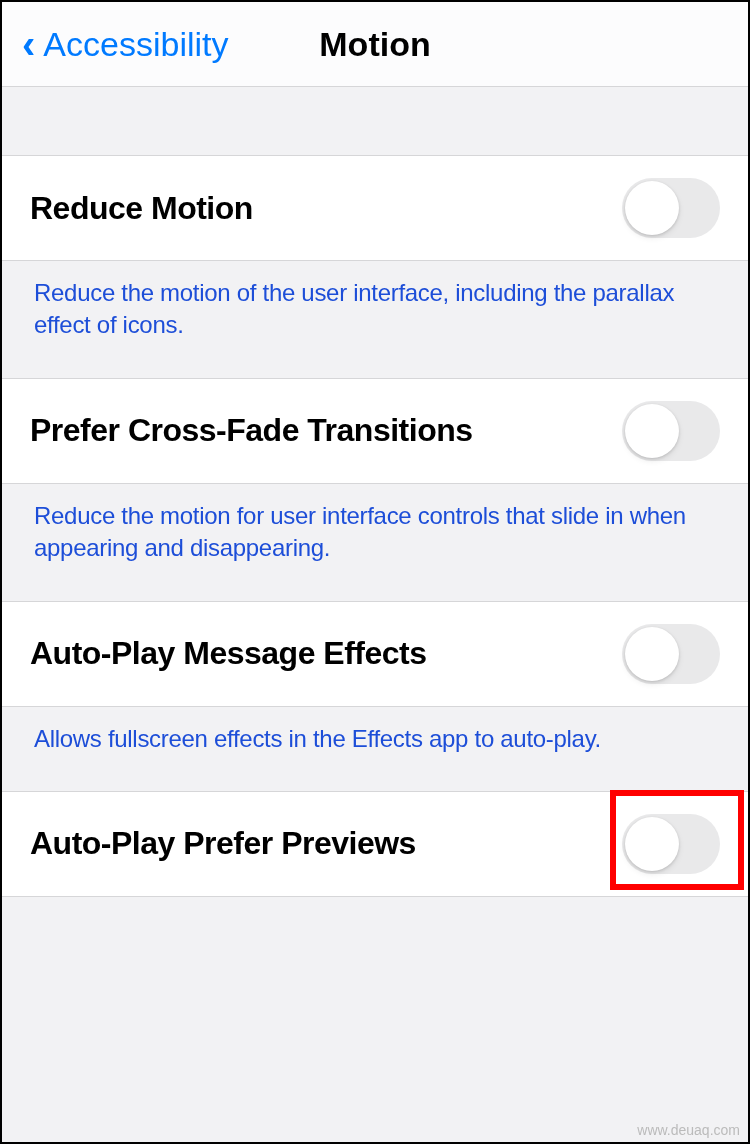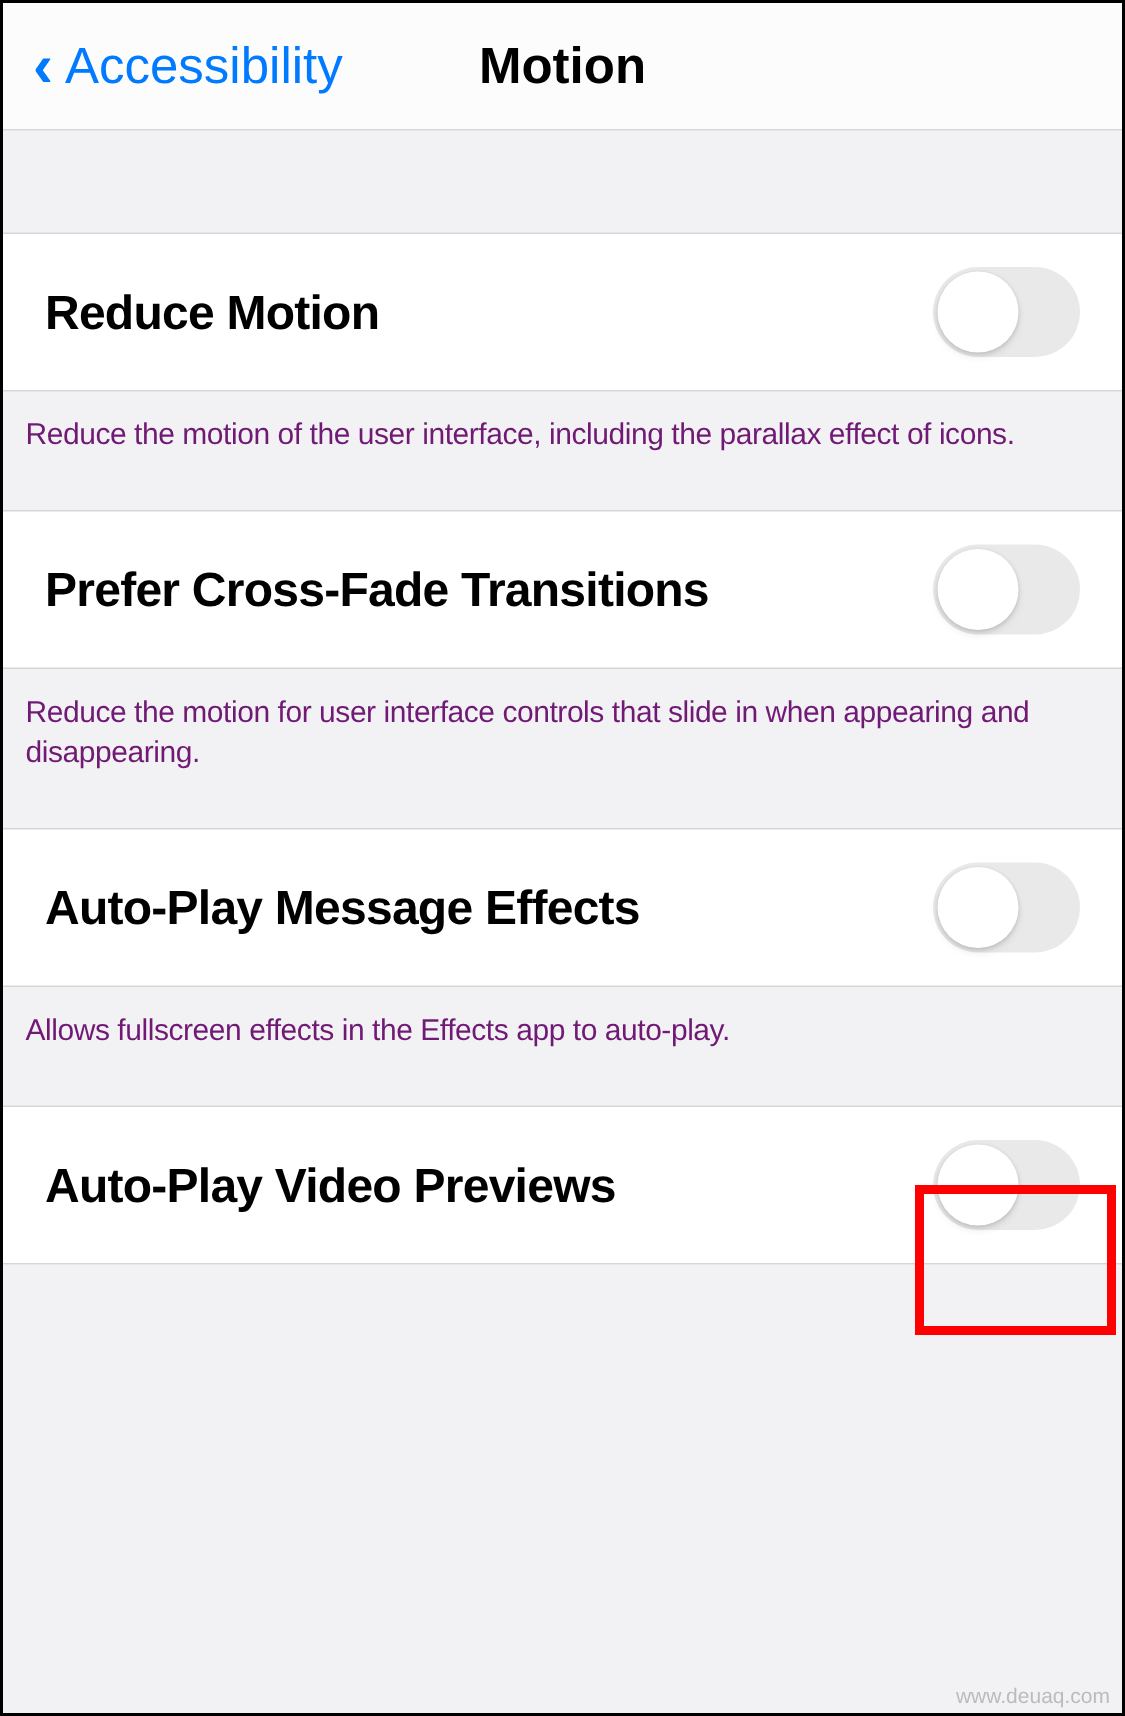--- a/index.html
+++ b/index.html
@@ -78,23 +78,23 @@
       position: absolute;
       width: 54px;
       height: 54px;
       background: #fff;
       border-radius: 50%;
       top: 3px;
       left: 3px;
       box-shadow: 0 1px 3px rgba(0,0,0,0.15), 0 3px 6px rgba(0,0,0,0.08);
     }
     .footer-text {
-      padding: 16px 28px 36px 15px;
-      font-size: 20px;
-      color: #701a75;
+      padding: 16px 28px 36px 32px;
+      font-size: 24px;
+      color: #1d4ed8;
       line-height: 1.35;
       letter-spacing: -0.3px;
     }
     .highlight-box {
       position: absolute;
       border: 6px solid #ff0000;
       pointer-events: none;
     }
     .watermark {
       position: absolute;
@@ -135,21 +135,21 @@
 
 <div class="setting-row">
   <span class="setting-label">Auto-Play Message Effects</span>
   <div class="toggle">
     <div class="toggle-knob"></div>
   </div>
 </div>
 <div class="footer-text">Allows fullscreen effects in the Effects app to auto-play.</div>
 
 <div class="setting-row">
-  <span class="setting-label">Auto-Play Video Previews</span>
+  <span class="setting-label">Auto-Play Prefer Previews</span>
   <div class="toggle">
     <div class="toggle-knob"></div>
   </div>
 </div>
 
 <div class="highlight-box" style="top:788px;left:608px;width:134px;height:100px;"></div>
 
 <div class="watermark">www.deuaq.com</div>
 
 </body></html>

